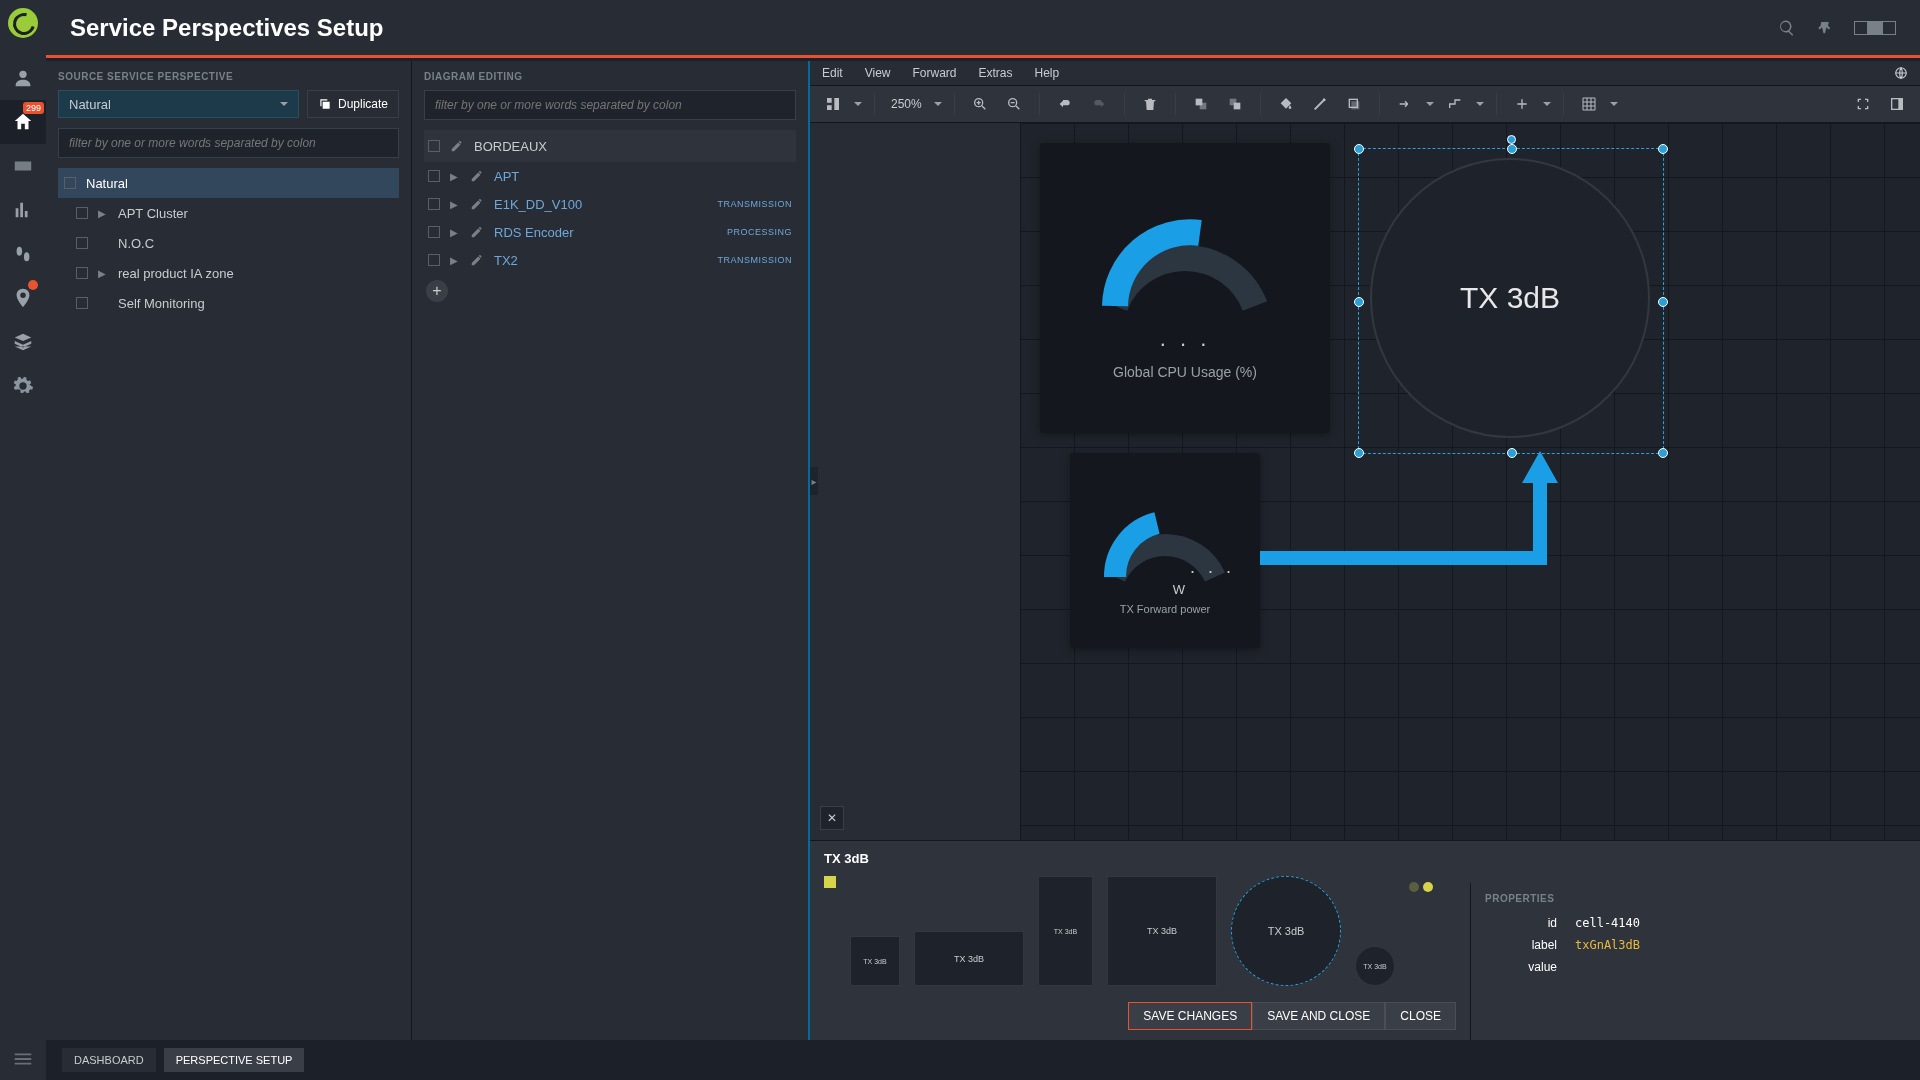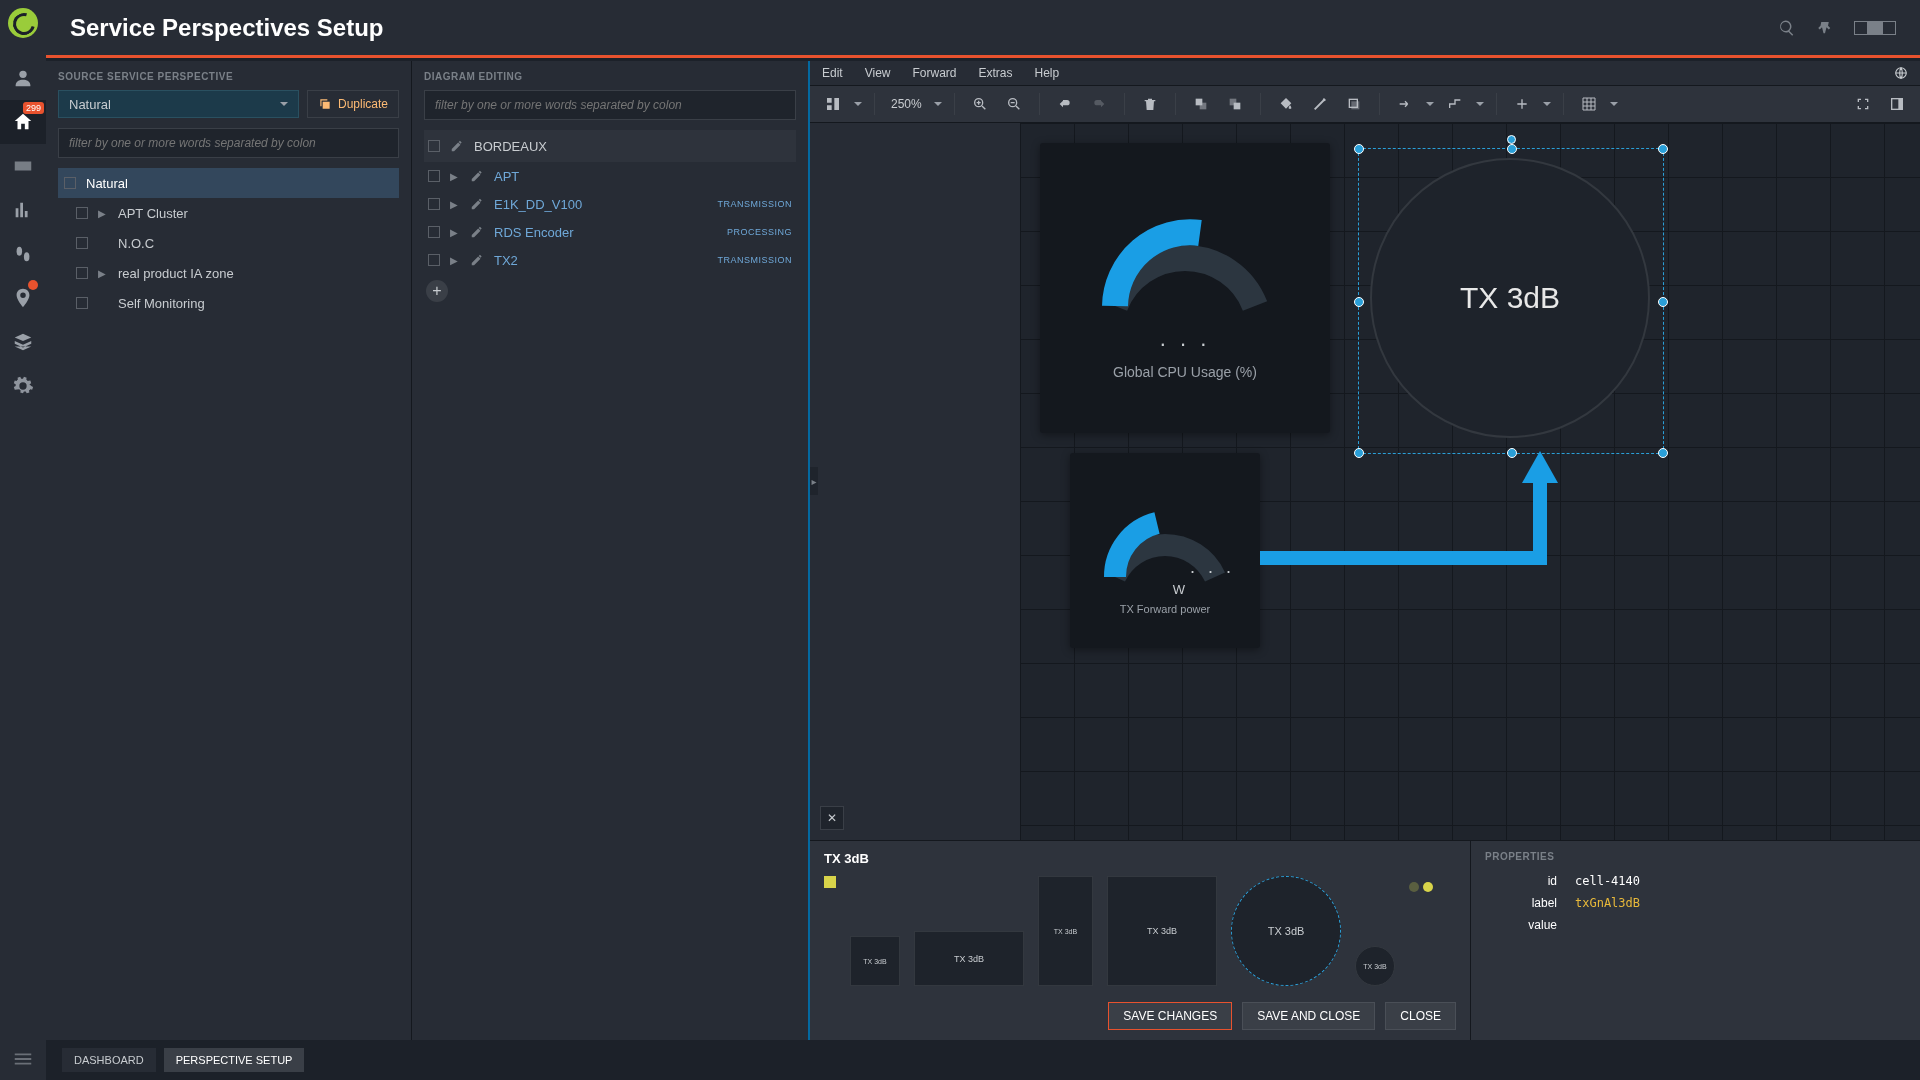--- a/index.html
+++ b/index.html
@@ -28,21 +28,21 @@
 
 .main { position:absolute; left:46px; top:61px; right:0; bottom:40px; display:flex; }
 
 
 .panel { display:flex; flex-direction:column; padding:10px 12px; }
 .panel-title { font-size:10px; color:#7a8088; font-weight:600; letter-spacing:.5px; margin-bottom:8px; }
 .src-panel { width:366px; border-right:1px solid #14181e; background:#272c35; }
 .src-row { display:flex; gap:8px; margin-bottom:10px; }
 .select { flex:1; background:#1c3a4a; border:1px solid #2a5060; color:#c8ccd0; height:28px; display:flex; align-items:center; padding:0 10px; font-size:13px; position:relative; }
 .select .caret { margin-left:auto; border:4px solid transparent; border-top-color:#9aa0a8; margin-top:4px; }
-.btn { background:#272c35; border:1px solid #3a3f47; color:#fdba74; height:28px; padding:0 10px; font-size:12px; display:inline-flex; align-items:center; gap:6px; cursor:pointer; }
+.btn { background:#272c35; border:1px solid #3a3f47; color:#ffffff; height:28px; padding:0 10px; font-size:12px; display:inline-flex; align-items:center; gap:6px; cursor:pointer; }
 .filter-input { width:100%; background:#1f242c; border:1px solid #3a3f47; color:#7a8088; height:30px; padding:0 10px; font-size:12px; font-style:italic; margin-bottom:10px; }
 .tree-item { display:flex; align-items:center; height:30px; padding:0 6px; font-size:13px; color:#c8ccd0; gap:10px; }
 .tree-item.selected { background:#33475c; color:#fff; }
 .tree-item .cb { width:12px; height:12px; border:1px solid #5a5f67; flex-shrink:0; }
 .tree-item .chev { color:#7a8088; font-size:10px; width:10px; }
 .tree-item .label { cursor:pointer; }
 .tree-item.child { padding-left:18px; }
 
 
 .diag-panel { width:398px; border-right:2px solid #0369a1; background:#272c35; }
@@ -97,24 +97,24 @@
 .connector { position:absolute; }
 
 
 .bottom-panel { height:200px; background:#2e333c; border-top:1px solid #14181e; display:flex; }
 .bp-left { flex:1; padding:10px 14px; position:relative; }
 .bp-title { font-size:13px; font-weight:600; color:#fff; margin-bottom:10px; }
 .shape-row { display:flex; gap:14px; align-items:flex-end; }
 .shape-sq { background:#1e232b; border:1px solid #33383f; display:flex; align-items:center; justify-content:center; color:#c8ccd0; font-size:9px; }
 .shape-circ { border-radius:50%; background:#1e232b; border:1px dashed #2a9fd8; display:flex; align-items:center; justify-content:center; color:#c8ccd0; font-size:11px; }
 .mini-dot { width:10px; height:10px; border-radius:50%; }
-.bp-buttons { position:absolute; right:14px; bottom:10px; display:flex; gap:10px; }
+.bp-buttons { position:absolute; right:14px; bottom:10px; display:flex; }
 .bp-buttons .btn2 { background:#3a3f47; border:1px solid #4a4f57; color:#fff; height:28px; padding:0 14px; font-size:12px; cursor:pointer; }
 .bp-buttons .btn2.primary { border:1px solid #e8522e; }
-.bp-right { width:450px; border-left:1px solid #14181e; padding:10px 14px; }
+.bp-right { width:450px; border-left:1px solid #14181e; padding:10px 14px;margin-top:42px; }
 .prop-row { display:flex; height:22px; align-items:center; font-size:12px; }
 .prop-row .k { width:90px; text-align:right; color:#ffffff; padding-right:18px; }
 .prop-row .v { color:#fff; font-family:Menlo,Consolas,monospace; }
 .prop-row .v.hl { color:#e8b93a; }
 
 
 .bottom-tabs { position:absolute; left:46px; bottom:0; right:0; height:40px; background:#1c2129; display:flex; align-items:center; padding:0 16px; gap:8px; }
 .bottom-tabs .btab { background:#272c35; color:#c8ccd0; height:24px; padding:0 12px; font-size:11px; display:flex; align-items:center; cursor:pointer; }
 .bottom-tabs .btab.active { background:#3a3f47; color:#fff; }
 

